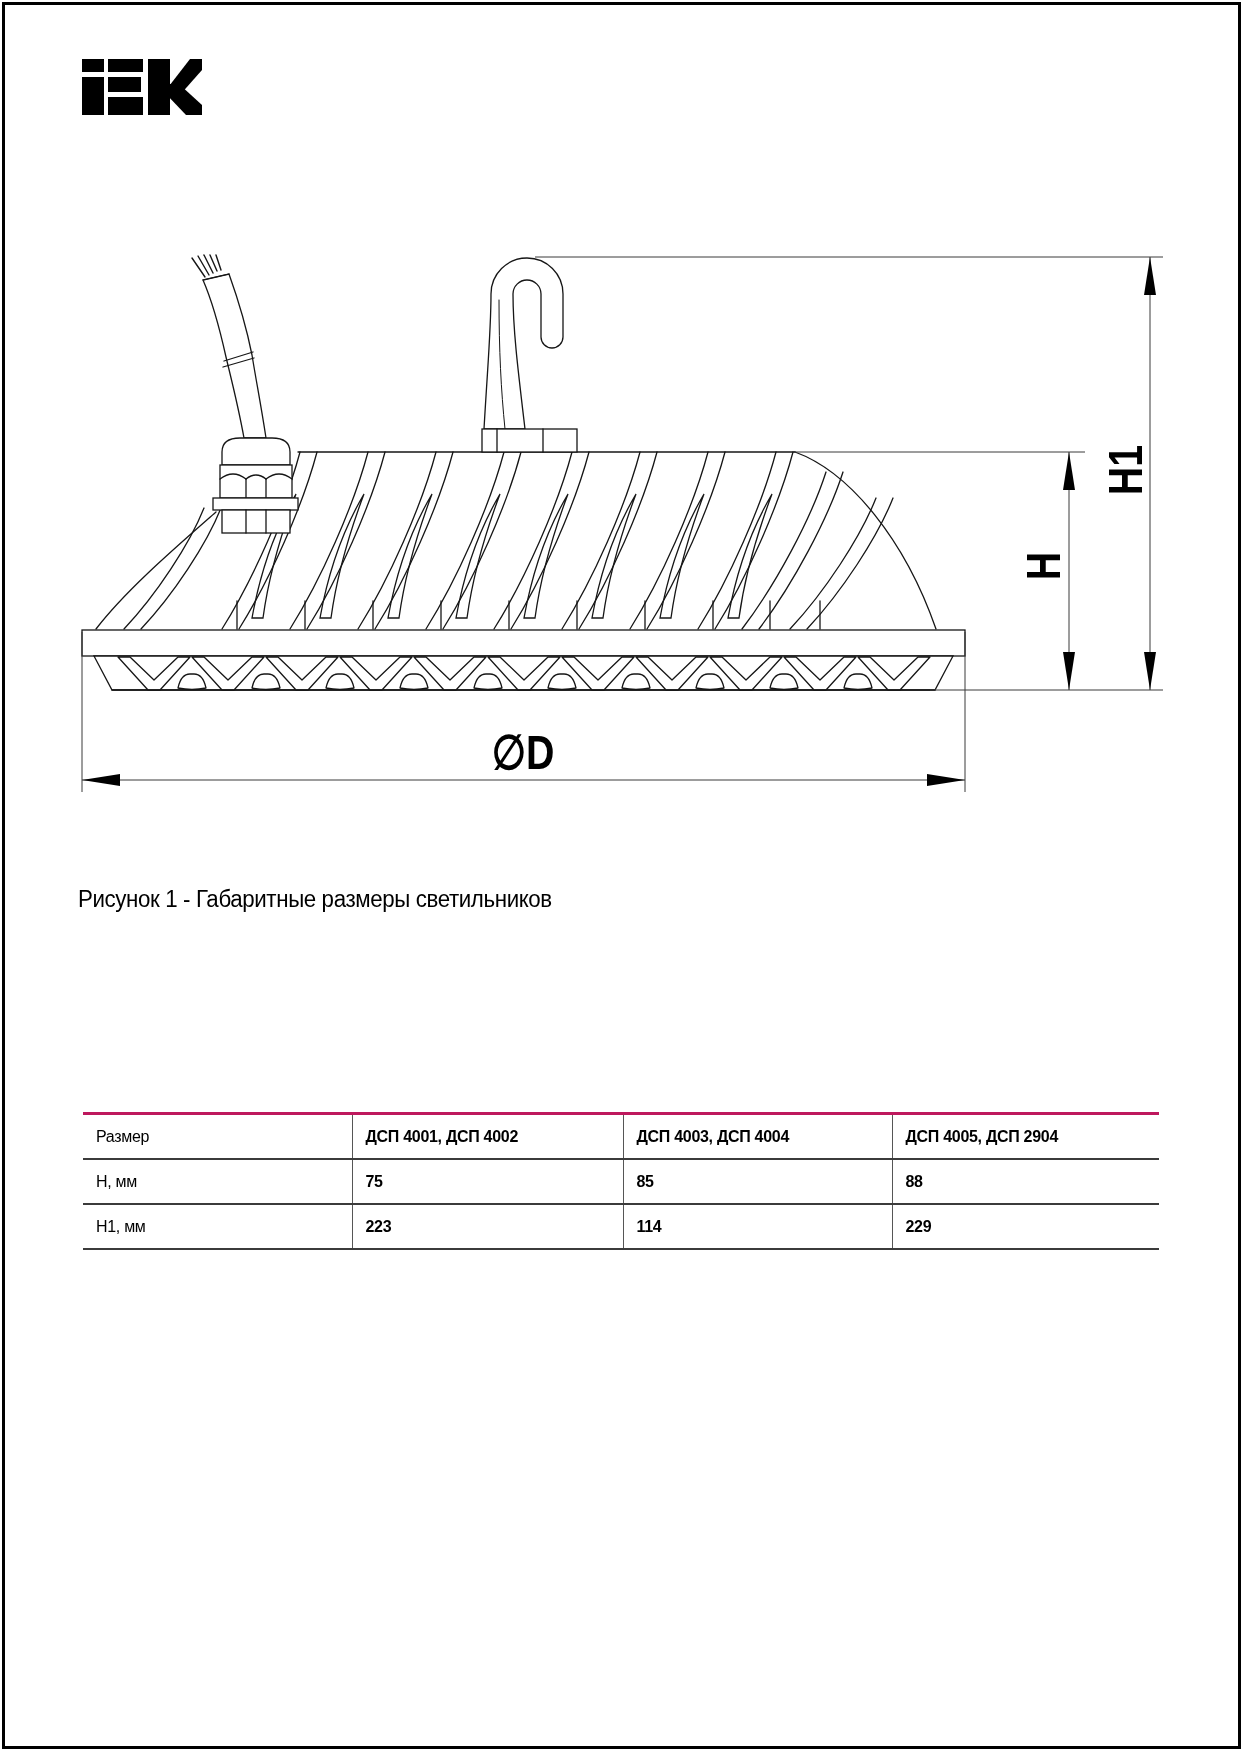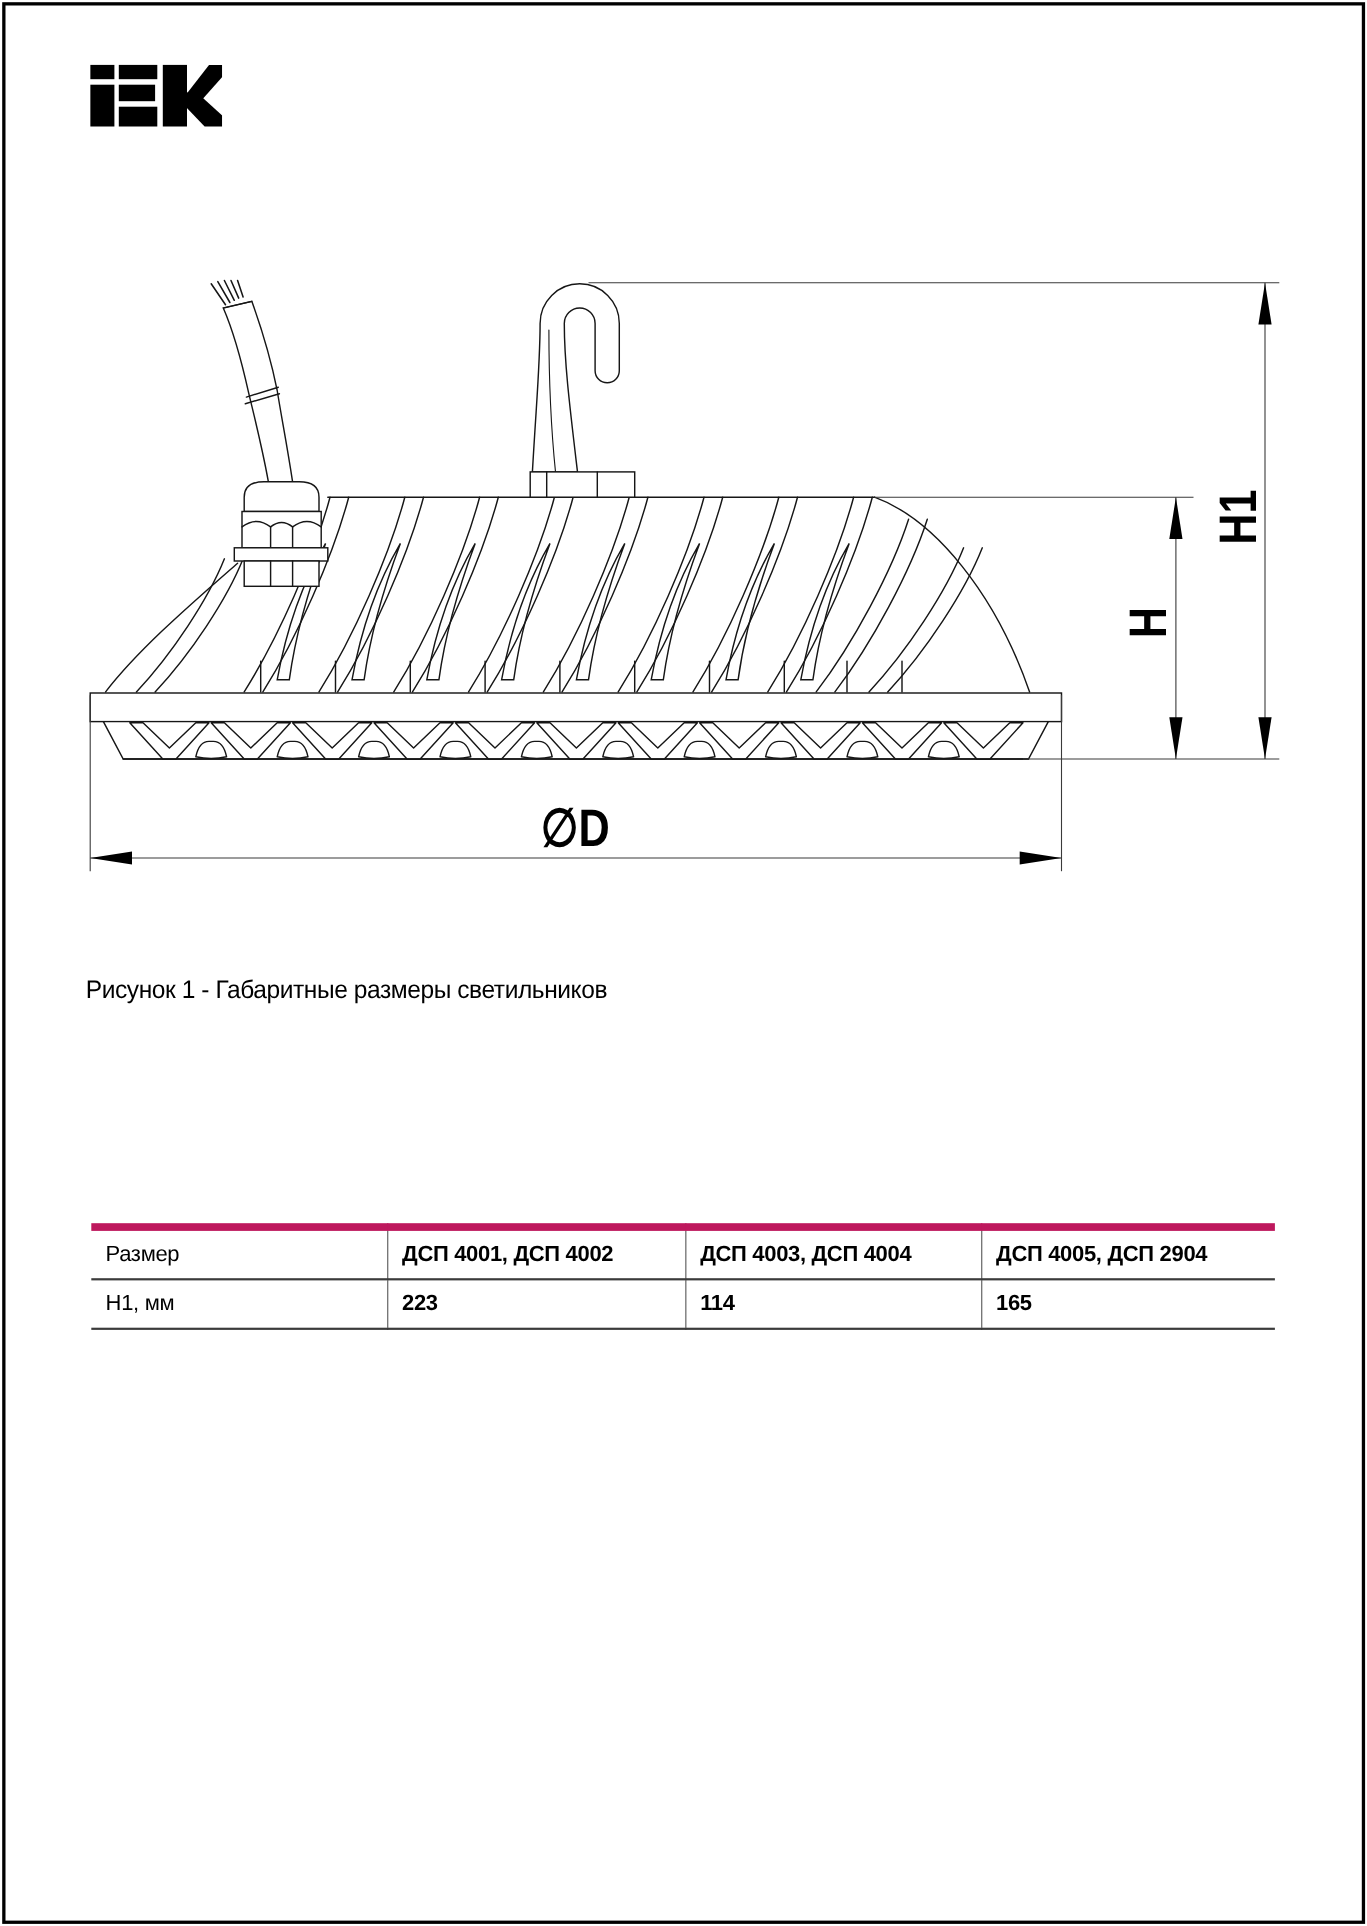--- a/index.html
+++ b/index.html
@@ -13,22 +13,22 @@
   }
   .logo{position:absolute;left:82px;top:58px;width:120px;height:58px;}
   .drawing{position:absolute;left:0;top:0;width:1243px;height:830px;}
   .caption{
     position:absolute;left:78px;top:886px;font-size:23px;letter-spacing:-0.4px;
     white-space:nowrap;transform:scaleX(0.97);transform-origin:left center;
   }
   .dim-table{
     position:absolute;left:83px;top:1112px;width:1076px;
     border-collapse:collapse;table-layout:fixed;
-    font-size:20px;letter-spacing:-0.3px;
-    border-top:7px solid #be185d;
+    font-size:16px;letter-spacing:-0.3px;
+    border-top:3px solid #be185d;
   }
   .dim-table tr{border-bottom:2px solid #3b3b3b;}
   .dim-table td, .dim-table th{
     height:43px;padding:0 4px 0 13px;text-align:left;vertical-align:middle;
     font-weight:normal;white-space:nowrap;
   }
   .dim-table td + td, .dim-table th + th{border-left:1px solid #565656;font-weight:bold;}
   svg text{font-family:"Liberation Sans", sans-serif;}
 </style>
 </head>
@@ -203,20 +203,26 @@
         <col style="width:267px">
     </colgroup>
     <tbody>
         <tr>
       <th>Размер</th>
       <th>ДСП 4001, ДСП 4002</th>
       <th>ДСП 4003, ДСП 4004</th>
       <th>ДСП 4005, ДСП 2904</th>
     </tr>
     <tr>
+      <td>H, мм</td>
+      <td>75</td>
+      <td>85</td>
+      <td>88</td>
+    </tr>
+    <tr>
       <td>H1, мм</td>
       <td>223</td>
       <td>114</td>
-      <td>165</td>
+      <td>229</td>
     </tr>
   </tbody>
     </table>
 </div>
 
 </body></html>

